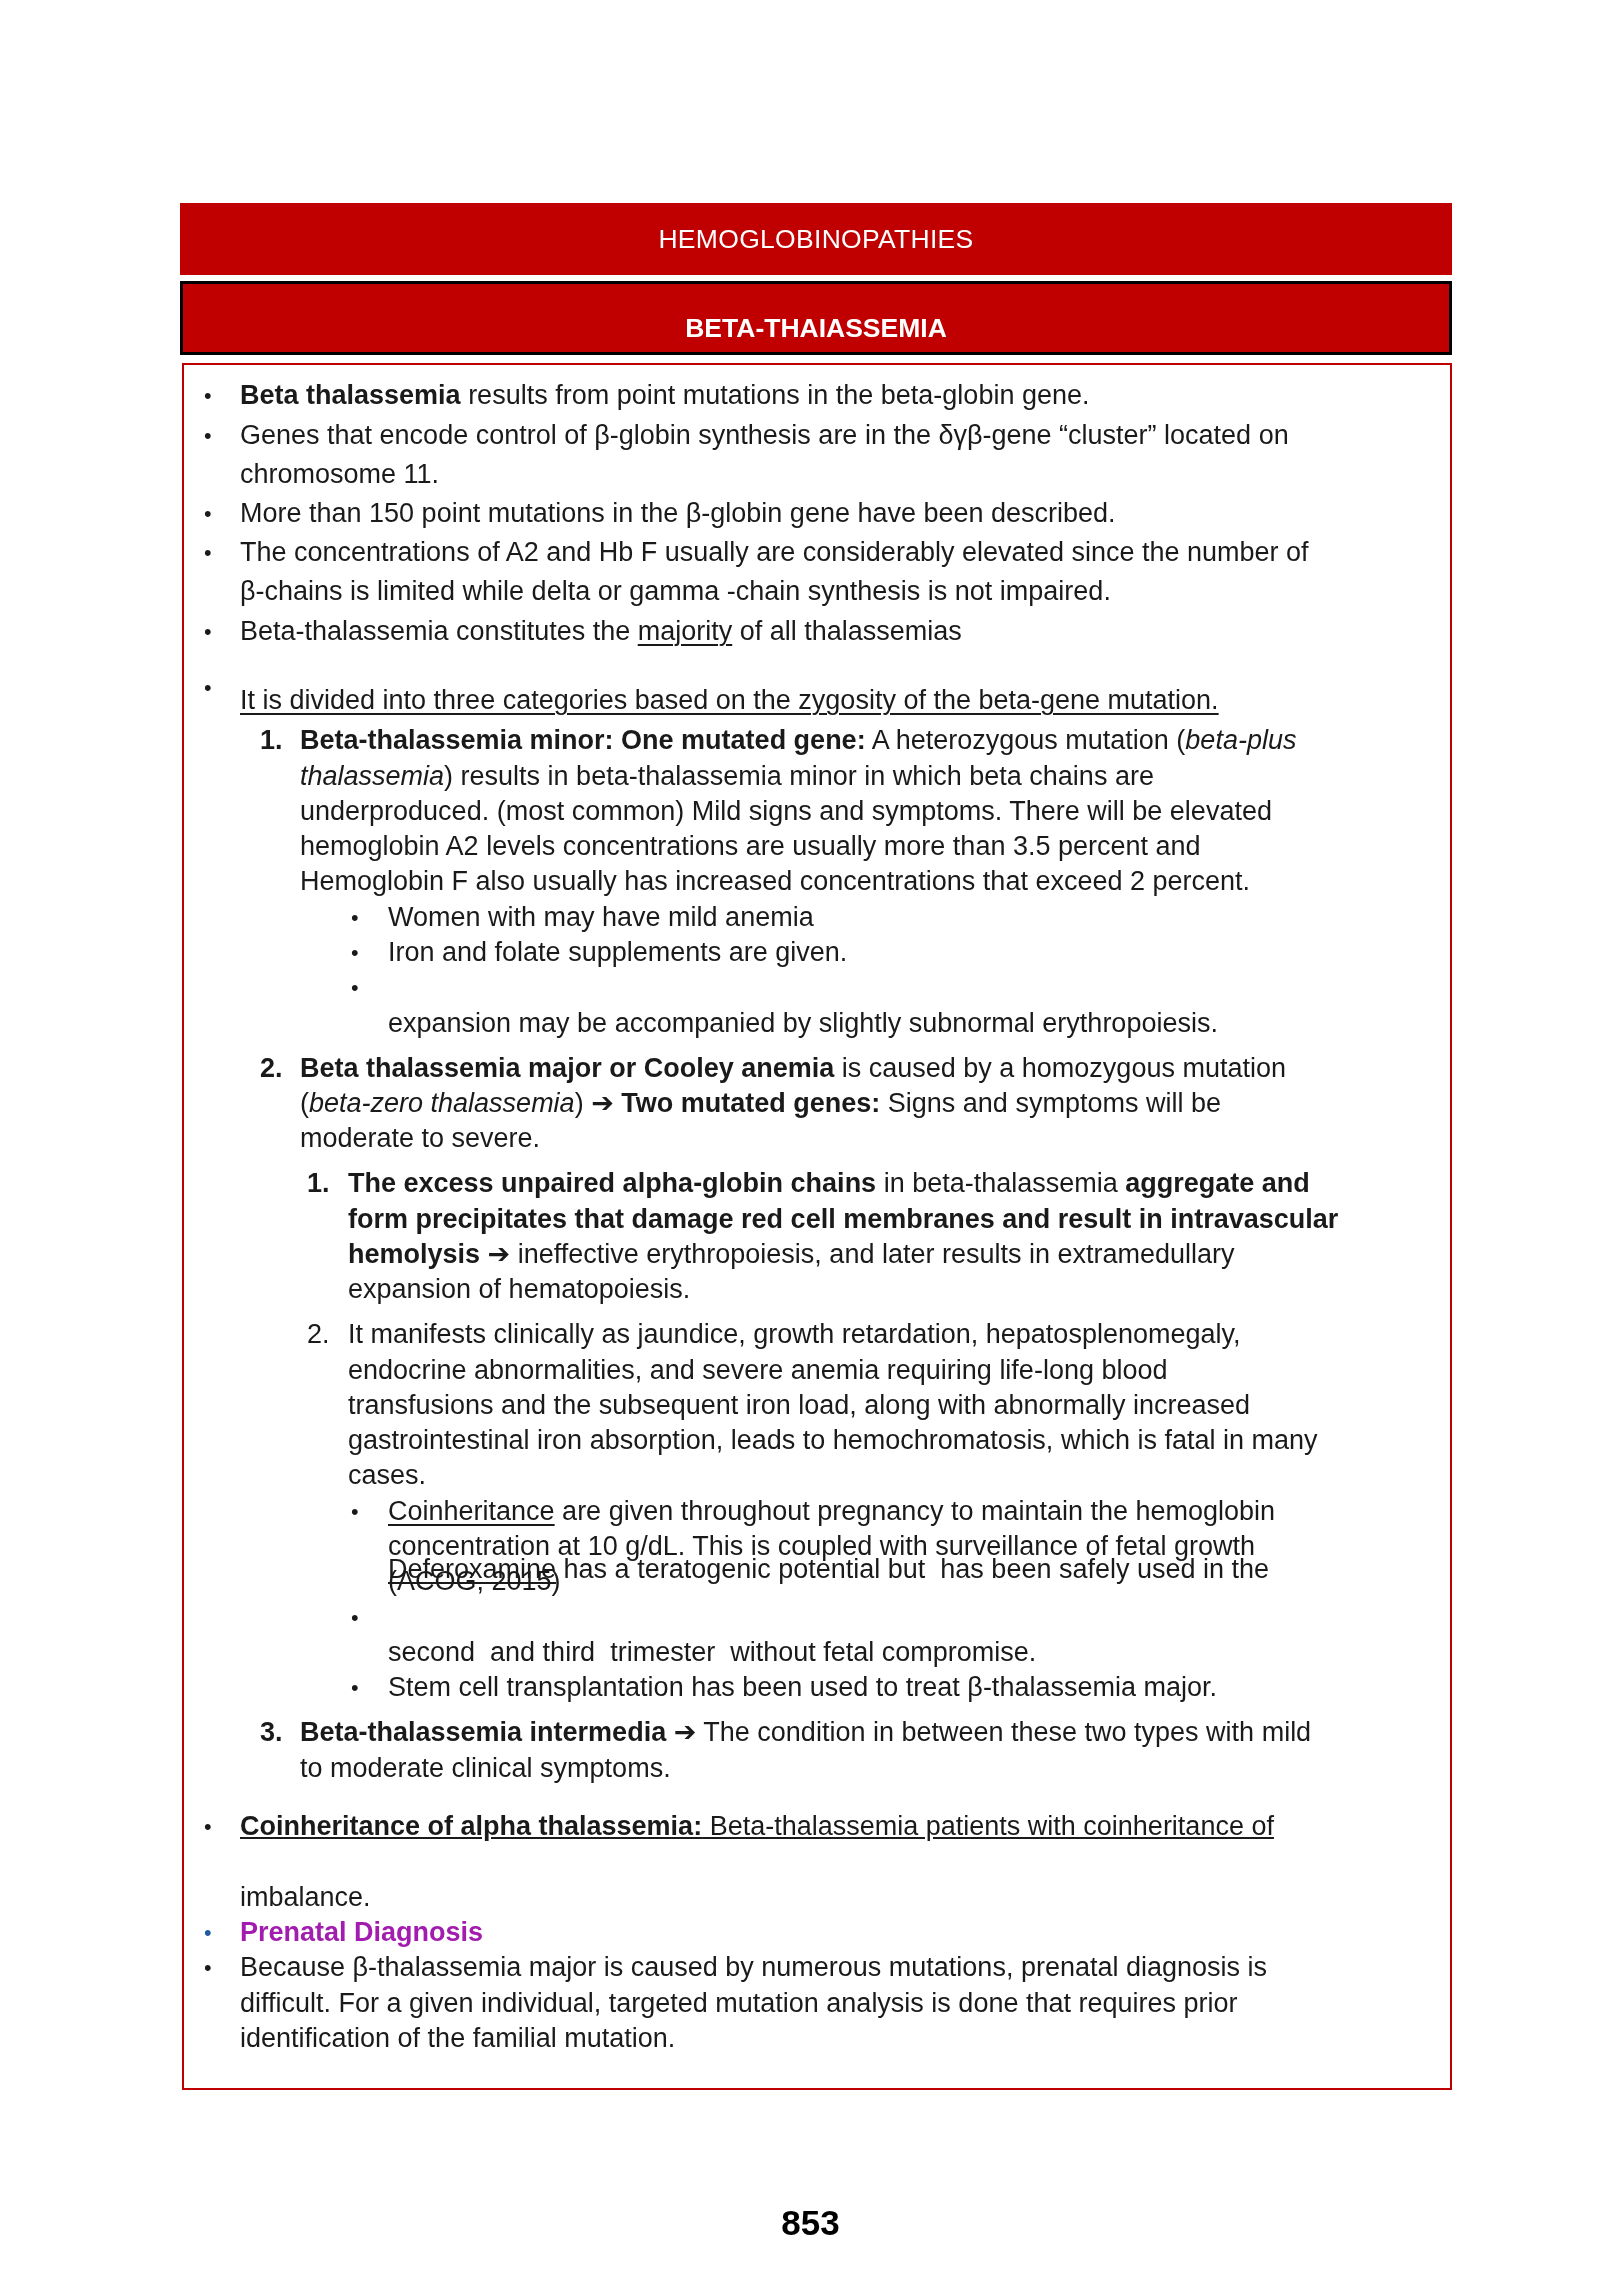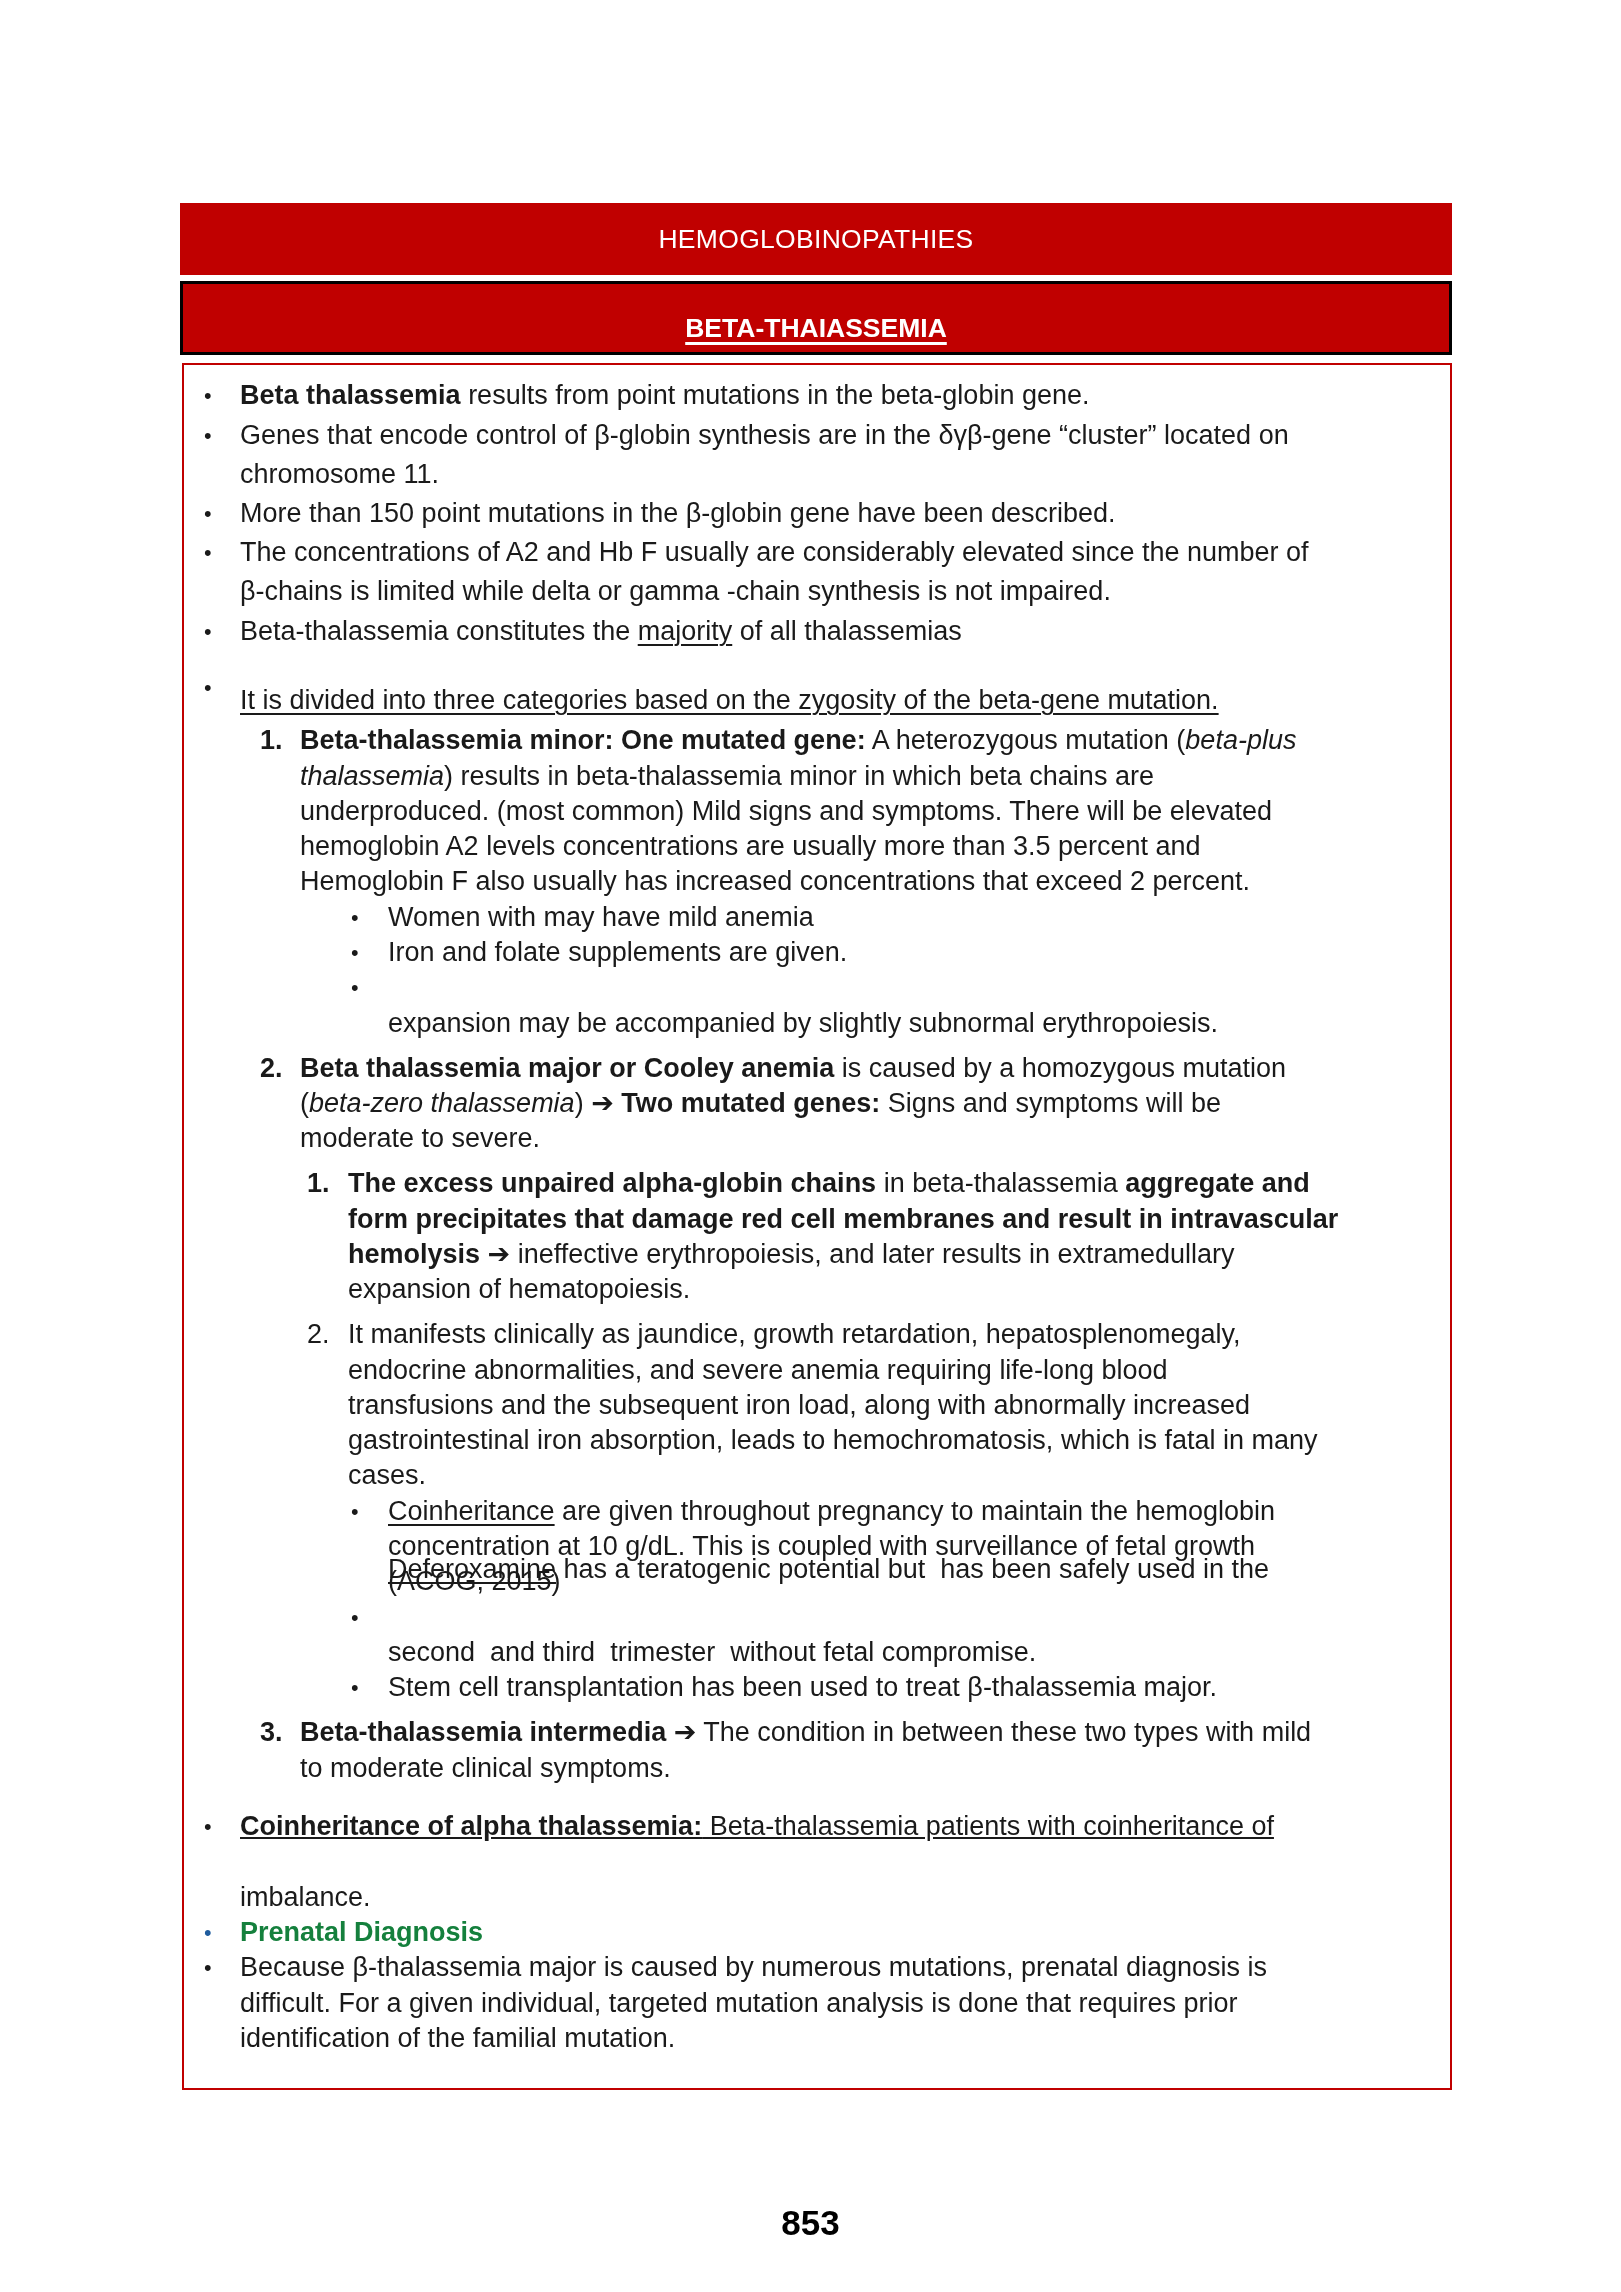--- a/index.html
+++ b/index.html
@@ -16,38 +16,38 @@
       background: #C00000; color: #ffffff;
       display: flex; align-items: center; justify-content: center;
       font-size: 26.5px; letter-spacing: 0.3px;
     }
     .banner-sub {
       position: absolute; left: 180px; top: 281px; width: 1272px; height: 74px;
       background: #C00000; border: 3.9px solid #000000; color: #ffffff;
       display: flex; align-items: center; justify-content: center;
       font-size: 26.5px; font-weight: bold;
     }
-    .banner-sub span { text-decoration: underline; text-decoration-thickness: 2.9px; text-underline-offset: 4.9px; margin-top: 20px; }
+    .banner-sub span { text-decoration-thickness: 2.9px; text-underline-offset: 4.9px; margin-top: 20px; }
 
     .content-box {
       position: absolute; left: 182px; top: 363px; width: 1270px; height: 1727px;
       border: 2.9px solid #C00000;
       border-top-color: #C00000;
     }
 
     .txt { position: absolute; font-size: 27px; line-height: 39px; white-space: nowrap; color: #1a1a1a; }
     .tight { line-height: 35px; }
     .bullet { position: absolute; font-size: 21.6px; line-height: 39px; color: #1a1a1a; }
     .bullet.tight { line-height: 35px; }
     .num { position: absolute; font-size: 27px; line-height: 35px; }
     .num.b { font-weight: bold; }
     b, .bold { font-weight: bold; }
     i { font-style: italic; }
     u { text-decoration: underline; text-decoration-thickness: 2px; text-underline-offset: 3.9px; }
-    .blue { color: #15803d; font-weight: bold; }
+    .blue { color: #a21caf; font-weight: bold; }
 
     .page-number {
       position: absolute; left: 0; width: 1621px; top: 2203px; text-align: center;
       font-size: 35px; font-weight: bold; color: #000;
     }
   </style>
 </head>
 <body>
 
 <div class="page">

